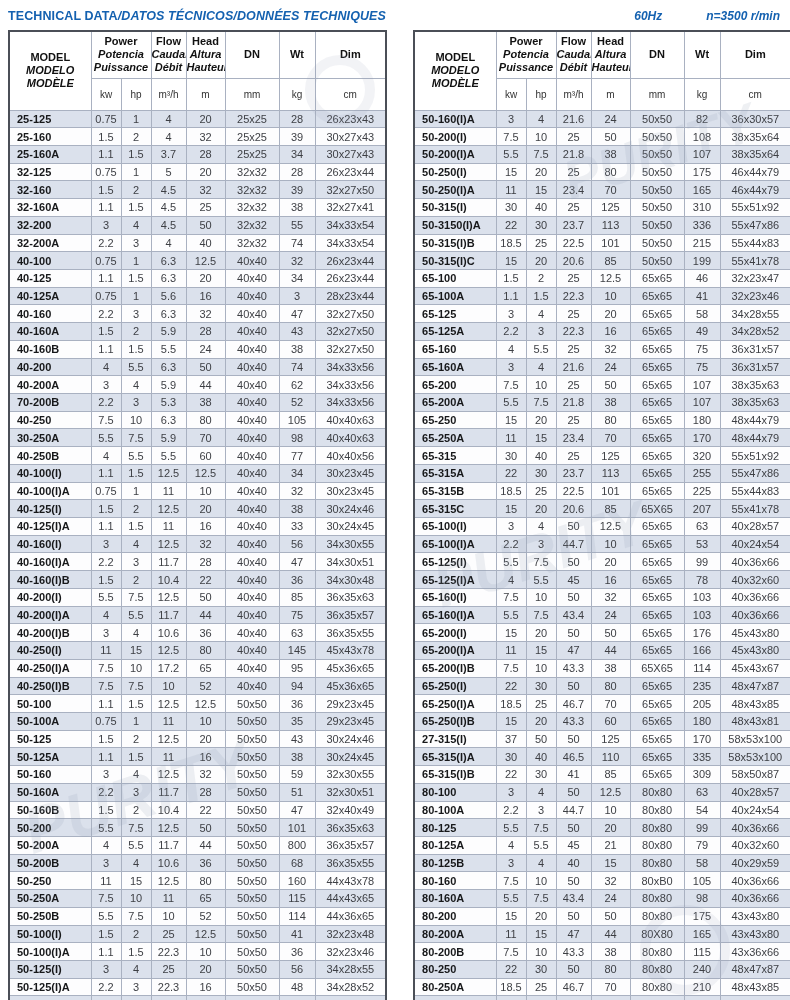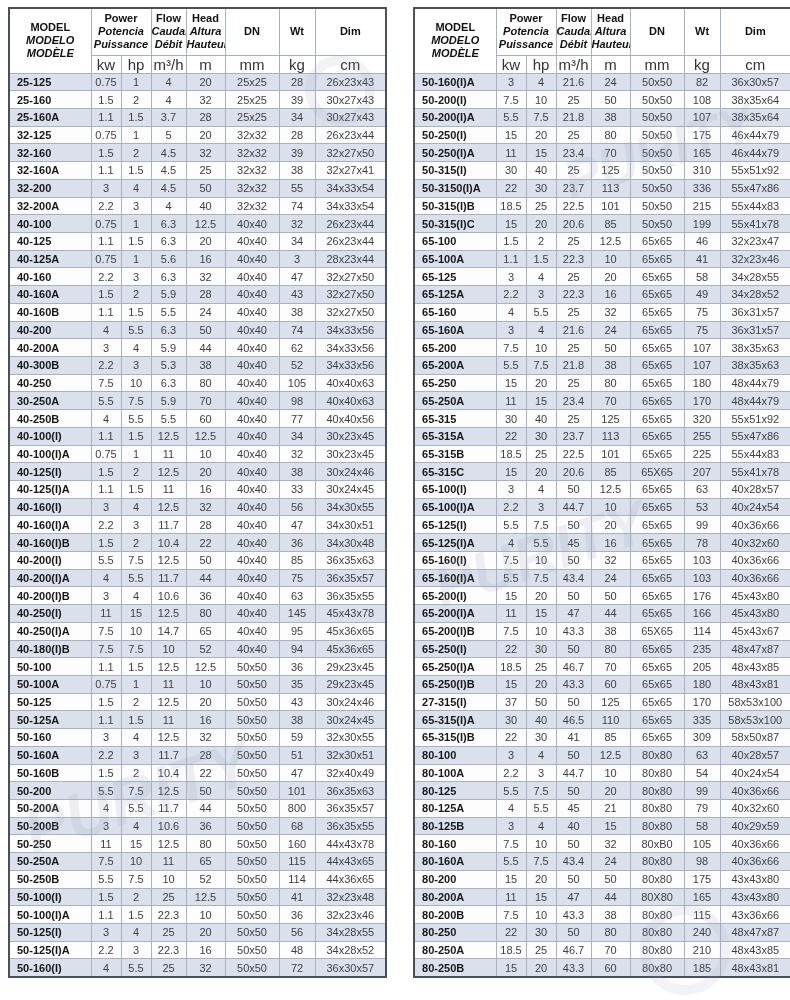--- a/index.html
+++ b/index.html
@@ -32,21 +32,21 @@
   col.c-flow { width: 35px; }
   col.c-head { width: 39px; }
   col.c-dn { width: 54px; }
   col.c-wt { width: 36px; }
   col.c-dim { width: 71px; }
 
   thead th { background: #ffffff; vertical-align: middle; text-align: center; }
   th.main-h { height: 47px; }
   .hline { font-size: 11px; font-weight: bold; color: #111; line-height: 13px; }
   .hline.i { font-style: italic; }
-  th.unit-h { height: 16px; font-size: 15px; font-weight: normal; color: #333; }
+  th.unit-h { height: 32px; font-size: 10px; font-weight: normal; color: #333; }
 
   tbody tr { height: 17.72px; }
   tbody tr:nth-child(odd) { background: #dbe1ec; }
   tbody tr:nth-child(even) { background: #fdfdfe; }
   tbody td { font-size: 11px; color: #3d3f44; text-align: center; padding: 0 1px; }
   tbody td.model { text-align: left; padding-left: 7px; font-weight: bold; color: #17181a; font-size: 11px; }
 
   
   .wm { position: absolute; pointer-events: none; color: rgba(150,160,178,0.16);
         font-weight: bold; font-style: italic; transform: rotate(-18deg); z-index: 5; }
@@ -56,20 +56,29 @@
   .wm-ring { position: absolute; pointer-events: none; border: 10px solid rgba(150,160,178,0.12);
              border-radius: 50%; z-index: 5; }
   .ring-1 { width: 90px; height: 90px; left: 640px; top: 905px; }
   .ring-2 { width: 70px; height: 70px; left: 305px; top: 55px; }
 </style>
 </head>
 <body>
 
 <div class="page">
 
+  <div class="topbar">
+    <div class="doc-title">
+      <span class="t-main">TECHNICAL DATA</span><span class="t-rest">/DATOS TÉCNICOS/DONNÉES TECHNIQUES</span>
+    </div>
+    <div class="specs">
+      <span class="spec">60Hz</span>
+      <span class="spec">n=3500 r/min</span>
+    </div>
+  </div>
 
   <div class="tables">
 
     <table class="data">
       <colgroup>
         <col class="c-model">
           <col class="c-kw">
           <col class="c-hp">
           <col class="c-flow">
         <col class="c-head">
@@ -274,21 +283,21 @@
             <td class="model">40-200A</td>
             <td>3</td>
             <td>4</td>
             <td>5.9</td>
             <td>44</td>
             <td>40x40</td>
             <td>62</td>
             <td>34x33x56</td>
           </tr>
           <tr>
-            <td class="model">40-300B</td>
+            <td class="model">70-200B</td>
             <td>2.2</td>
             <td>3</td>
             <td>5.3</td>
             <td>38</td>
             <td>40x40</td>
             <td>52</td>
             <td>34x33x56</td>
           </tr>
           <tr>
             <td class="model">40-250</td>
@@ -427,28 +436,28 @@
             <td>12.5</td>
             <td>80</td>
             <td>40x40</td>
             <td>145</td>
             <td>45x43x78</td>
           </tr>
           <tr>
             <td class="model">40-250(I)A</td>
             <td>7.5</td>
             <td>10</td>
-            <td>14.7</td>
+            <td>17.2</td>
             <td>65</td>
             <td>40x40</td>
             <td>95</td>
             <td>45x36x65</td>
           </tr>
           <tr>
-            <td class="model">40-180(I)B</td>
+            <td class="model">40-250(I)B</td>
             <td>7.5</td>
             <td>7.5</td>
             <td>10</td>
             <td>52</td>
             <td>40x40</td>
             <td>94</td>
             <td>45x36x65</td>
           </tr>
           <tr>
             <td class="model">50-100</td>

